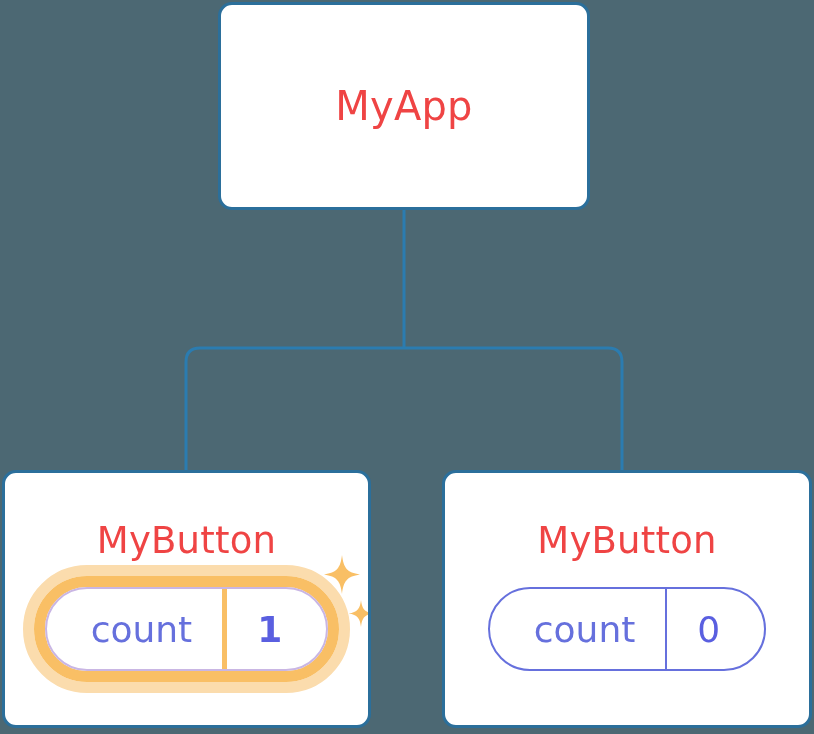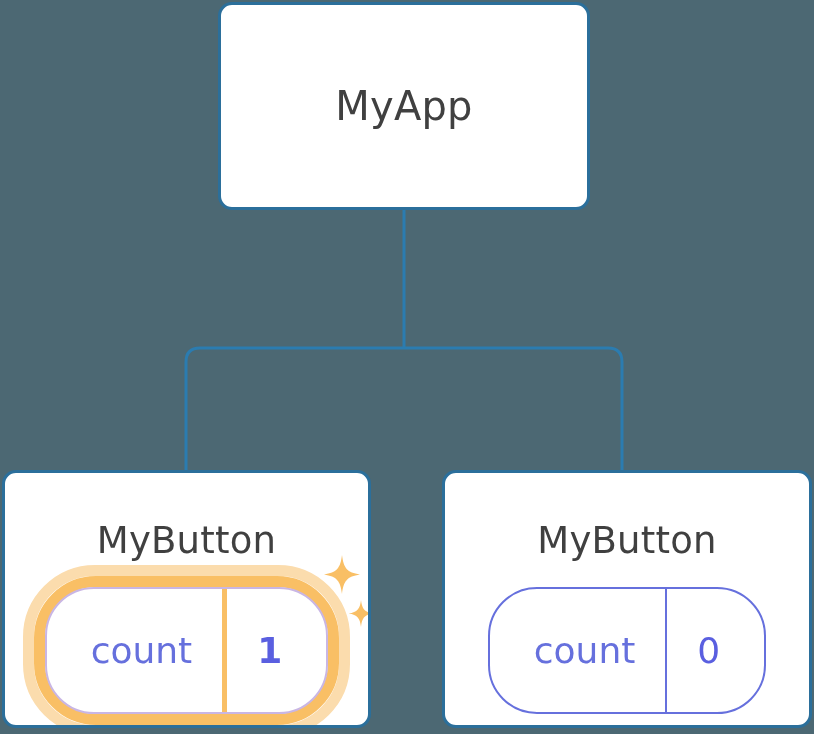--- a/index.html
+++ b/index.html
@@ -62,21 +62,21 @@
   }
 
   .node-child-right {
     left: 442px;
     top: 470px;
     width: 370px;
     height: 258px;
   }
 
   .node-title {
-    color: #404040;
+    color: #ef4444;
     font-size: 38px;
     font-weight: 400;
     letter-spacing: 0.2px;
     line-height: 1;
     white-space: nowrap;
   }
   .node-root .node-title {
     font-size: 40px;
   }
   .node-child-left .node-title,
@@ -90,21 +90,21 @@
     position: relative;
     margin-top: 28px;
     display: inline-block;
   }
 
   .pill {
     position: relative;
     box-sizing: border-box;
     display: flex;
     align-items: stretch;
-    height: 127px;
+    height: 84px;
     border-radius: 49px;
     background: #ffffff;
     overflow: hidden;
   }
 
   .pill-plain {
     border: 2px solid #6670dd;
   }
 
   .pill-cell {

